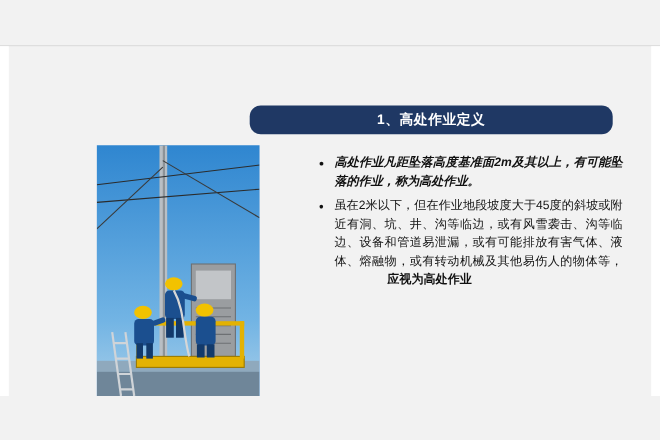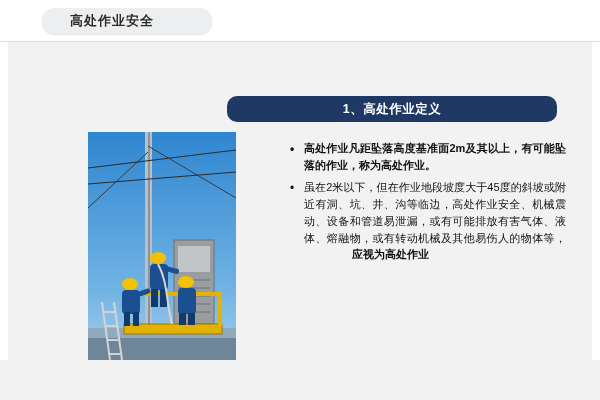--- a/index.html
+++ b/index.html
@@ -113,20 +113,21 @@
   .bullet::before {
     content: "•";
     position: absolute;
     left: 0;
     top: 0;
     color: #111111;
     font-size: 12px;
   }
   .bullet.b1 {
     font-weight: bold;
+    font-style: italic;
   }
   .bullet.b2 {
     font-weight: normal;
   }
   .bullet.b2 .emph {
     font-weight: bold;
     margin-left: 48px;
   }
   
   .footer {
@@ -177,24 +178,20 @@
     width: 8px;
     height: 318px;
     background: #ffffff;
   }
 </style>
 </head>
 <body>
 
 <div class="slide">
 
-  <div class="header-bar">
-    <div class="header-pill"></div>
-    <div class="header-title">高处作业安全</div>
-  </div>
   <div class="header-sep"></div>
 
   <div class="left-edge"></div>
   <div class="right-edge"></div>
 
 
   <div class="banner">
     <span class="banner-text">1、高处作业定义</span>
   </div>
 
@@ -266,17 +263,17 @@
         <line x1="15" y1="180" x2="27" y2="180"></line>
         <line x1="17" y1="194" x2="29" y2="194"></line>
         <line x1="19" y1="208" x2="31" y2="208"></line>
         <line x1="21" y1="222" x2="33" y2="222"></line>
       </g>
     </svg>
   </div>
 
   <div class="bullets">
     <div class="bullet b1">高处作业凡距坠落高度基准面2m及其以上，有可能坠落的作业，称为高处作业。</div>
-    <div class="bullet b2"><span>虽在2米以下，但在作业地段坡度大于45度的斜坡或附近有洞、坑、井、沟等临边，高处作业安全、机械震动、设备和管道易泄漏，或有可能排放有害气体、液体、熔融物，或有转动机械及其他易伤人的物体等，</span><span class="emph">应视为高处作业</span></div>
+    <div class="bullet b2"><span>虽在2米以下，但在作业地段坡度大于45度的斜坡或附近有洞、坑、井、沟等临边，或有风雪袭击、沟等临边、设备和管道易泄漏，或有可能排放有害气体、液体、熔融物，或有转动机械及其他易伤人的物体等，</span><span class="emph">应视为高处作业</span></div>
   </div>
 
 
 </div>
 
 </body></html>

